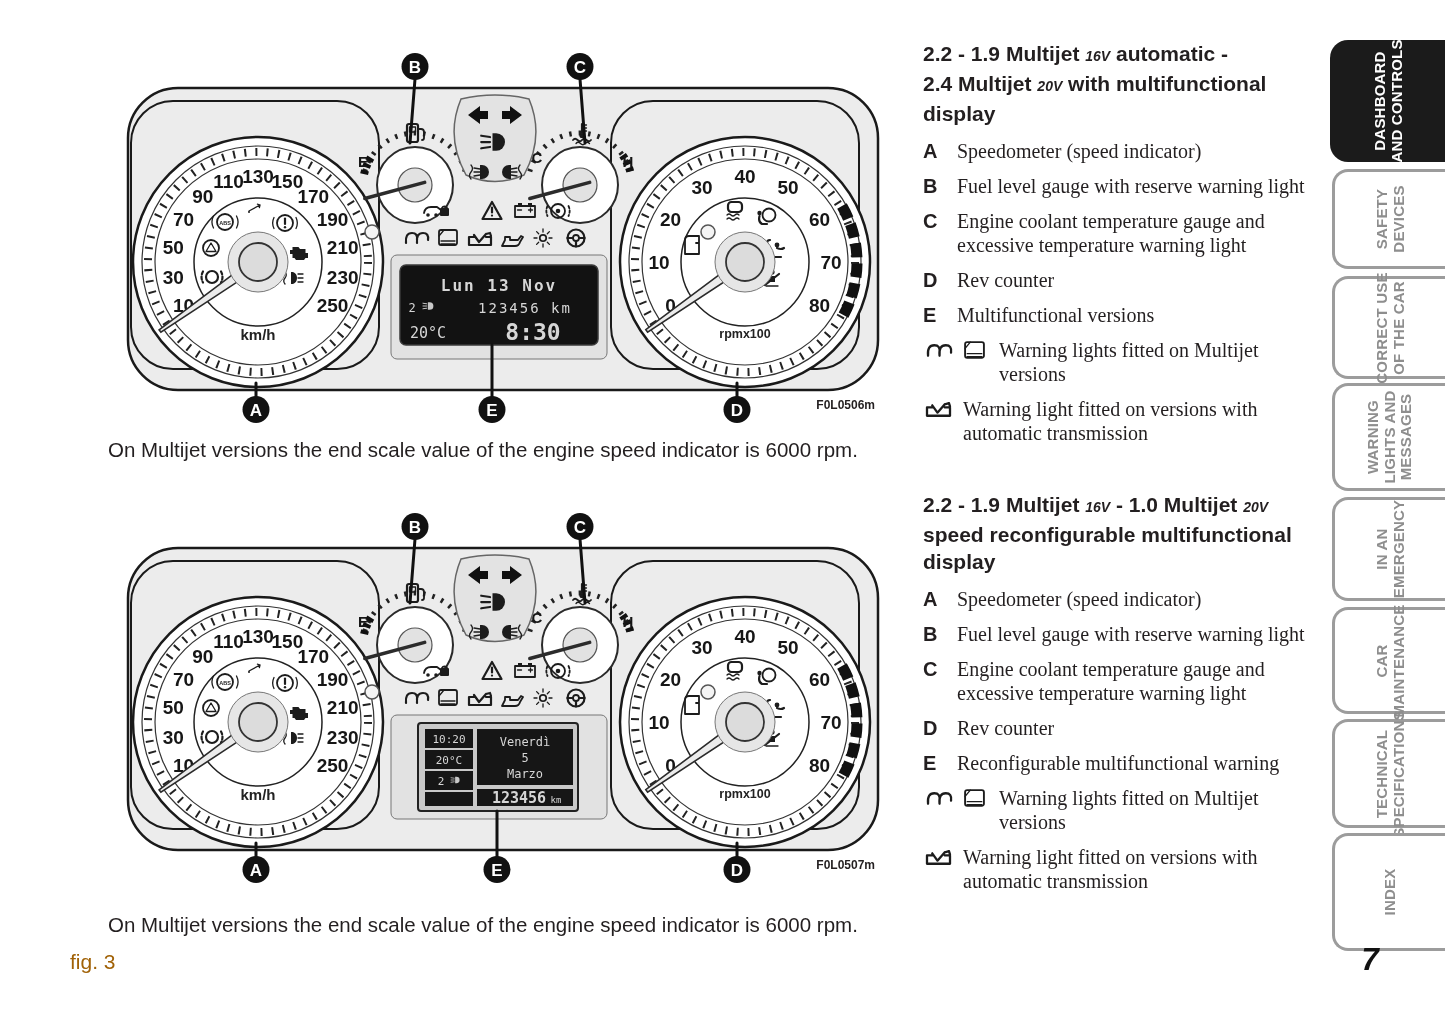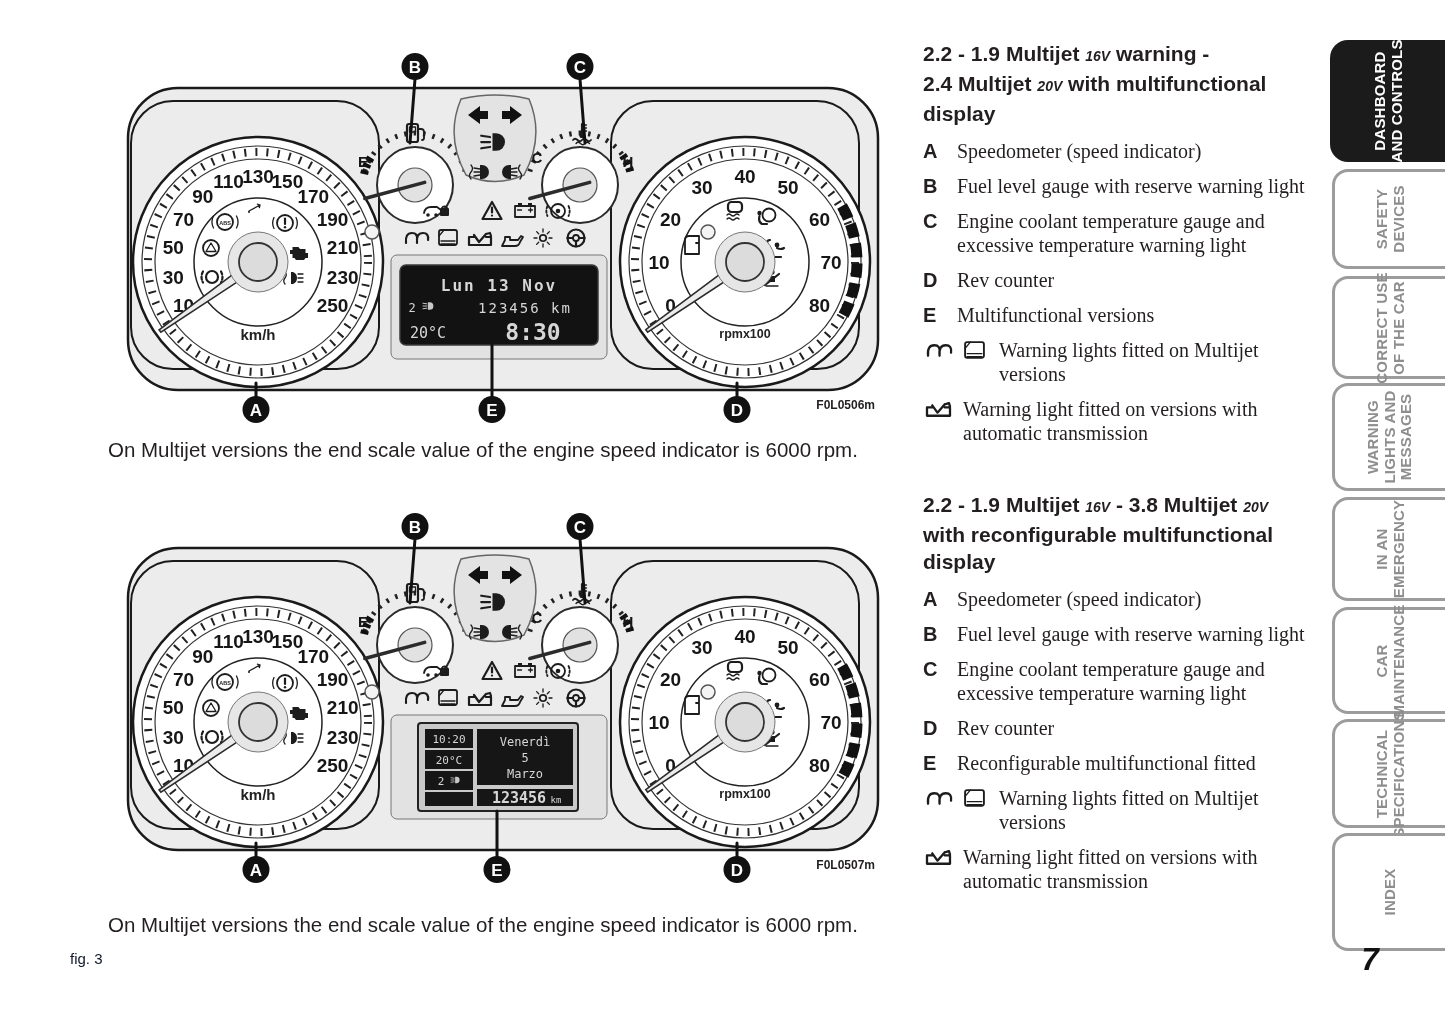--- a/index.html
+++ b/index.html
@@ -15,21 +15,21 @@
   .lcdt{font-family:"DejaVu Sans Mono",monospace;fill:#d6d6d6;text-anchor:middle;}
   .figcode{font-size:12px;font-weight:700;fill:#231f20;text-anchor:end;}
   .colt{font-size:17px;font-weight:800;fill:#fff;text-anchor:middle;}
   .icg *{stroke:currentColor;fill:none;stroke-width:1.8;stroke-linecap:round;stroke-linejoin:round;}
   .icg .f{fill:currentColor;stroke:none;}
   .icg .w2{stroke-width:2.2;}
   .icg .th{stroke-width:1.3;}
   .icg text{fill:currentColor;stroke:none;font-size:5.5px;font-weight:700;text-anchor:middle;}
   svg.cluster{color:#1c1c1c;}
   .caption{position:absolute;left:108px;width:815px;font-size:20.5px;color:#231f20;}
-  .fig-label{position:absolute;left:70px;top:950px;font-size:15px;color:#0f172a;}
+  .fig-label{position:absolute;left:70px;top:950px;font-size:21px;color:#a16207;}
   .text-col{position:absolute;left:923px;top:40px;width:402px;}
   .sec-h{margin:0 0 12px 0;font-size:21px;font-weight:bold;line-height:27px;}
   .h-line .vs{font-size:14px;font-style:italic;}
   .li{display:flex;margin-bottom:11px;font-size:20px;line-height:24px;}
   .li-key{width:34px;flex:none;font-weight:bold;}
   .li-txt{flex:1;font-family:Liberation Serif, serif;}
   .li-icons{flex:none;display:flex;align-items:flex-start;gap:5px;padding-right:9px;padding-top:1px;}
   .bullet-ic{width:31px;height:23px;color:#1c1c1c;}
   .sec2{margin-top:46px;}
   .tab{position:absolute;left:1332px;width:113px;background:#fff;border:3px solid #9c9c9c;border-right:none;
@@ -469,21 +469,21 @@
     <text class="figcode" x="780" y="360">F0L0507m</text>
   </svg>
 
   <div class="caption" style="top:913px">On Multijet versions the end scale value of the engine speed indicator is 6000 rpm.</div>
   <div class="fig-label">fig. 3</div>
 
   <div class="text-col">
 
     <section>
       <h2 class="sec-h">
-        <div class="h-line"><span>2.2 - 1.9 Multijet </span><span class="vs">16V</span><span> warning -</span></div>
+        <div class="h-line"><span>2.2 - 1.9 Multijet </span><span class="vs">16V</span><span> automatic -</span></div>
         <div class="h-line"><span>2.4 Multijet </span><span class="vs">20V</span><span> with multifunctional</span></div>
         <div class="h-line"><span>display</span></div>
       </h2>
       <div class="li">
           <span class="li-key">A</span>
           <span class="li-txt">Speedometer (speed indicator)</span>
         </div>
       <div class="li">
           <span class="li-key">B</span>
           <span class="li-txt">Fuel level gauge with reserve warning light</span>
@@ -516,43 +516,43 @@
           <svg class="bullet-ic" viewBox="-13 -11 26 22">
               <use href="#i-transoil"></use>
             </svg>
         </span>
         <span class="li-txt">Warning light fitted on versions with automatic transmission</span>
       </div>
     </section>
 
     <section class="sec2">
       <h2 class="sec-h">
-        <div class="h-line"><span>2.2 - 1.9 Multijet </span><span class="vs">16V</span><span> - 3.8 Multijet </span><span class="vs">20V</span></div>
-        <div class="h-line"><span>with reconfigurable multifunctional</span></div>
+        <div class="h-line"><span>2.2 - 1.9 Multijet </span><span class="vs">16V</span><span> - 1.0 Multijet </span><span class="vs">20V</span></div>
+        <div class="h-line"><span>speed reconfigurable multifunctional</span></div>
         <div class="h-line"><span>display</span></div>
       </h2>
       <div class="li">
           <span class="li-key">A</span>
           <span class="li-txt">Speedometer (speed indicator)</span>
         </div>
       <div class="li">
           <span class="li-key">B</span>
           <span class="li-txt">Fuel level gauge with reserve warning light</span>
         </div>
       <div class="li">
           <span class="li-key">C</span>
           <span class="li-txt">Engine coolant temperature gauge and excessive temperature warning light</span>
         </div>
       <div class="li">
           <span class="li-key">D</span>
           <span class="li-txt">Rev counter</span>
         </div>
       <div class="li">
           <span class="li-key">E</span>
-          <span class="li-txt">Reconfigurable multifunctional fitted</span>
+          <span class="li-txt">Reconfigurable multifunctional warning</span>
         </div>
       <div class="li">
         <span class="li-icons">
           <svg class="bullet-ic" viewBox="-13 -11 26 22">
               <use href="#i-coil"></use>
             </svg>
           <svg class="bullet-ic" viewBox="-13 -11 26 22">
               <use href="#i-filter"></use>
             </svg>
         </span>

